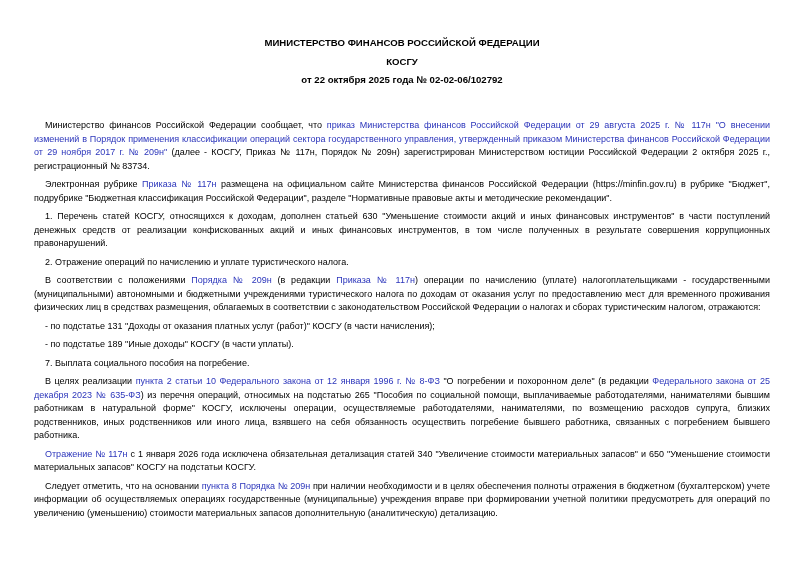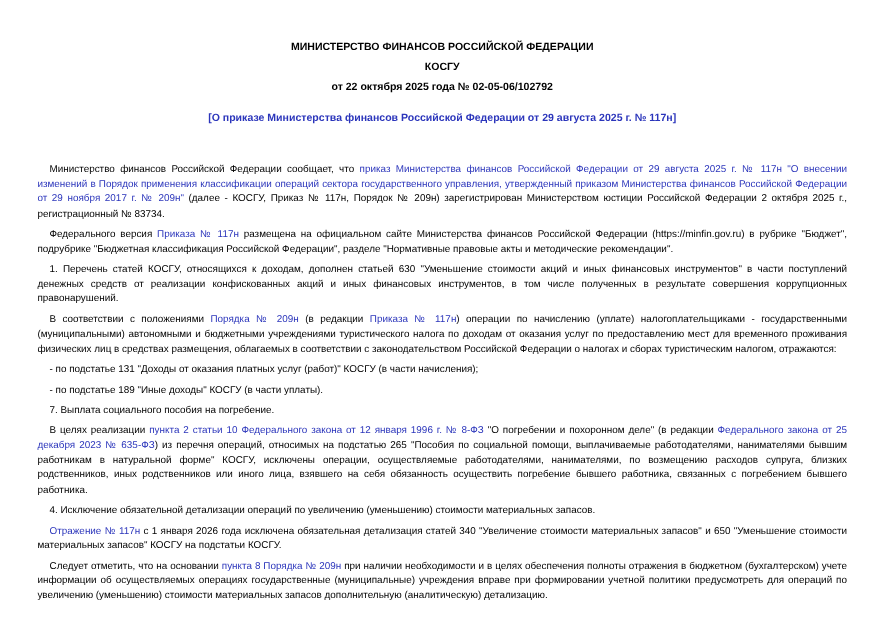--- a/index.html
+++ b/index.html
@@ -44,28 +44,27 @@
     color: var(--link-color, #2b35bb);
     cursor: pointer;
   }
 </style>
 </head>
 <body style="background: rgb(255, 255, 255);">
 
 <div class="doc" style="color: rgb(0, 0, 0);">
   <div class="h-org">МИНИСТЕРСТВО ФИНАНСОВ РОССИЙСКОЙ ФЕДЕРАЦИИ</div>
   <div class="h-type">КОСГУ</div>
-  <div class="h-date">от 22 октября 2025 года № 02-05-06/102792</div>
-  <div class="h-subject">[О приказе Министерства финансов Российской Федерации от 29 августа 2025 г. № 117н]</div>
+  <div class="h-date">от 22 октября 2025 года № 02-02-06/102792</div>
   <div class="body-text">
       <p class="para"><span>Министерство финансов Российской Федерации сообщает, что </span><span class="doc-link">приказ Министерства финансов Российской Федерации от 29 августа 2025 г. № 117н "О внесении изменений в Порядок применения классификации операций сектора государственного управления, утвержденный приказом Министерства финансов Российской Федерации от 29 ноября 2017 г. № 209н"</span><span> (далее - КОСГУ, Приказ № 117н, Порядок № 209н) зарегистрирован Министерством юстиции Российской Федерации 2 октября 2025 г., регистрационный № 83734.</span></p>
-      <p class="para"><span>Федерального версия </span><span class="doc-link">Приказа № 117н</span><span> размещена на официальном сайте Министерства финансов Российской Федерации (https://minfin.gov.ru) в рубрике "Бюджет", подрубрике "Бюджетная классификация Российской Федерации", разделе "Нормативные правовые акты и методические рекомендации".</span></p>
+      <p class="para"><span>Электронная рубрике </span><span class="doc-link">Приказа № 117н</span><span> размещена на официальном сайте Министерства финансов Российской Федерации (https://minfin.gov.ru) в рубрике "Бюджет", подрубрике "Бюджетная классификация Российской Федерации", разделе "Нормативные правовые акты и методические рекомендации".</span></p>
       <p class="para"><span>1. Перечень статей КОСГУ, относящихся к доходам, дополнен статьей 630 "Уменьшение стоимости акций и иных финансовых инструментов" в части поступлений денежных средств от реализации конфискованных акций и иных финансовых инструментов, в том числе полученных в результате совершения коррупционных правонарушений.</span></p>
+      <p class="para"><span>2. Отражение операций по начислению и уплате туристического налога.</span></p>
       <p class="para"><span>В соответствии с положениями </span><span class="doc-link">Порядка № 209н</span><span> (в редакции </span><span class="doc-link">Приказа № 117н</span><span>) операции по начислению (уплате) налогоплательщиками - государственными (муниципальными) автономными и бюджетными учреждениями туристического налога по доходам от оказания услуг по предоставлению мест для временного проживания физических лиц в средствах размещения, облагаемых в соответствии с законодательством Российской Федерации о налогах и сборах туристическим налогом, отражаются:</span></p>
       <p class="para"><span>- по подстатье 131 "Доходы от оказания платных услуг (работ)" КОСГУ (в части начисления);</span></p>
       <p class="para"><span>- по подстатье 189 "Иные доходы" КОСГУ (в части уплаты).</span></p>
       <p class="para"><span>7. Выплата социального пособия на погребение.</span></p>
       <p class="para"><span>В целях реализации </span><span class="doc-link">пункта 2 статьи 10 Федерального закона от 12 января 1996 г. № 8-ФЗ</span><span> "О погребении и похоронном деле" (в редакции </span><span class="doc-link">Федерального закона от 25 декабря 2023 № 635-ФЗ</span><span>) из перечня операций, относимых на подстатью 265 "Пособия по социальной помощи, выплачиваемые работодателями, нанимателями бывшим работникам в натуральной форме" КОСГУ, исключены операции, осуществляемые работодателями, нанимателями, по возмещению расходов супруга, близких родственников, иных родственников или иного лица, взявшего на себя обязанность осуществить погребение бывшего работника, связанных с погребением бывшего работника.</span></p>
-      <p class="para"><span>4. Исключение обязательной детализации операций по увеличению (уменьшению) стоимости материальных запасов.</span></p>
       <p class="para"><span class="doc-link">Отражение № 117н</span><span> с 1 января 2026 года исключена обязательная детализация статей 340 "Увеличение стоимости материальных запасов" и 650 "Уменьшение стоимости материальных запасов" КОСГУ на подстатьи КОСГУ.</span></p>
       <p class="para"><span>Следует отметить, что на основании </span><span class="doc-link">пункта 8 Порядка № 209н</span><span> при наличии необходимости и в целях обеспечения полноты отражения в бюджетном (бухгалтерском) учете информации об осуществляемых операциях государственные (муниципальные) учреждения вправе при формировании учетной политики предусмотреть для операций по увеличению (уменьшению) стоимости материальных запасов дополнительную (аналитическую) детализацию.</span></p>
     </div>
 </div>
 
 </body></html>

